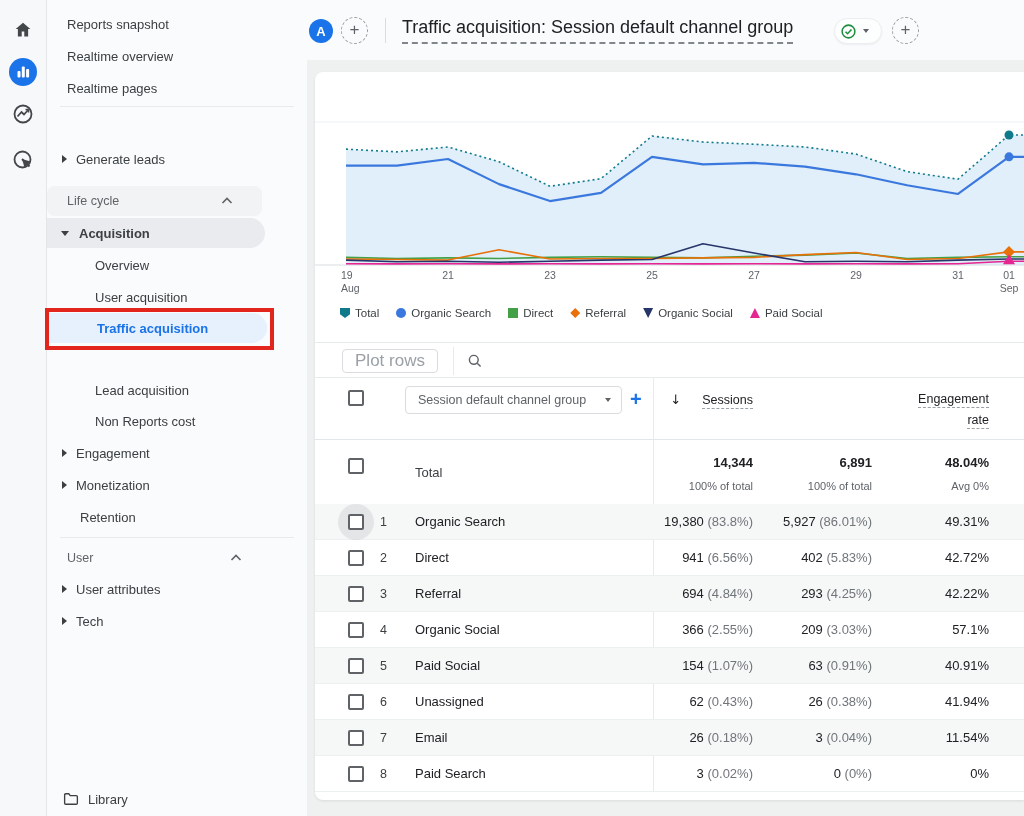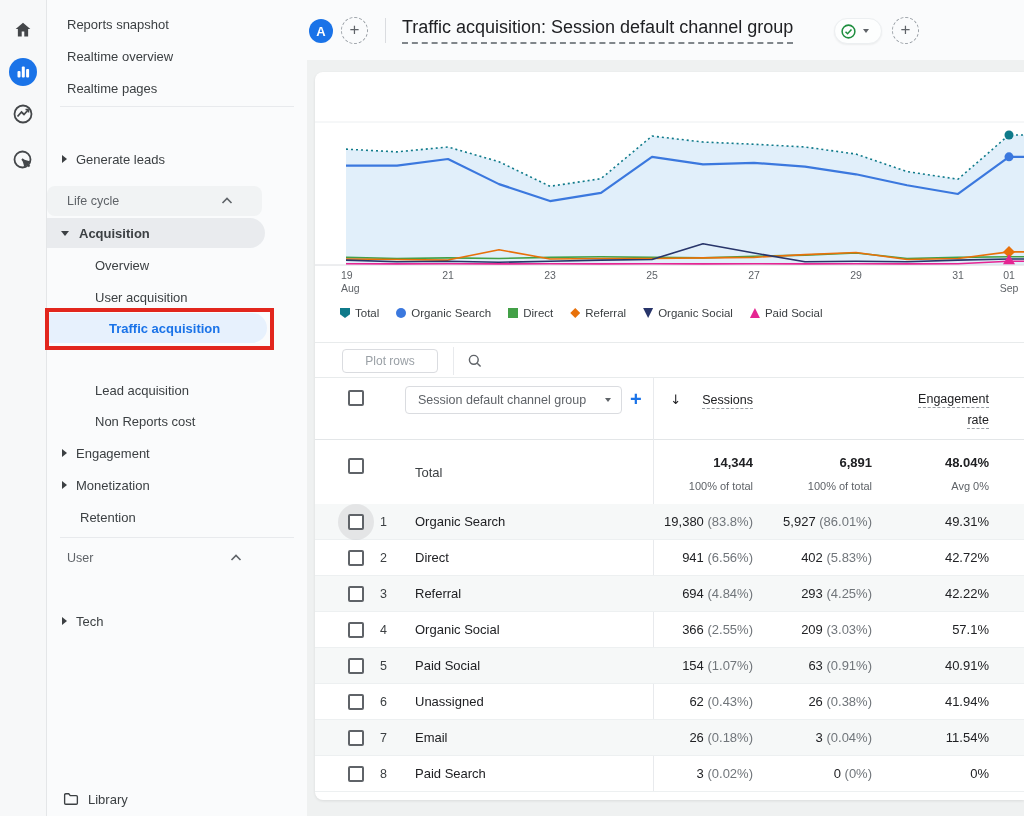--- a/index.html
+++ b/index.html
@@ -18,21 +18,21 @@
   .sb-pad1 .lbl { padding-left:20px; }
   .sb-arrowed .lbl { padding-left:4px; }
   .sb-child .lbl { padding-left:48px; }
   .sb-section { color:#5f6368; font-size:12.5px; }
   .sb-divider { position:absolute; left:13px; width:234px; height:1px; background:#e8eaed; }
   .tri-right { display:inline-block; width:0; height:0; border-top:4px solid transparent; border-bottom:4px solid transparent; border-left:5px solid #3c4043; margin-left:15px; }
   .tri-down { display:inline-block; width:0; height:0; border-left:4px solid transparent; border-right:4px solid transparent; border-top:5px solid #3c4043; margin-left:14px; }
   .chev-up { position:absolute; right:52px; top:8px; }
   .pill-gray1 { background:#f1f3f4; border-radius:8px; width:215px; }
   .pill-gray2 { background:#e9ebee; border-radius:0 16px 16px 0; width:218px; }
-  .sb-active-item { background:#e7f1fd; border-radius:0 16px 16px 0; width:218px; left:2px;padding-left:12px; }
+  .sb-active-item { background:#e7f1fd; border-radius:0 16px 16px 0; width:218px; left:2px; }
   .sb-active-item .lbl { color:#1a73e8; font-weight:bold; }
   .sb-library { position:absolute; left:0; top:784px; width:248px; height:30px; display:flex; align-items:center; font-size:13px; color:#3c4043; cursor:pointer; }
 
   
   .annotation-box { position:absolute; left:45px; top:308px; width:229px; height:42px; border:4px solid #e2261d; z-index:6; pointer-events:none; }
 
   
   .main-bg { position:absolute; left:307px; top:60px; width:717px; height:756px; background:#eff1f1; }
   .topbar { position:absolute; left:307px; top:0; width:717px; height:60px; background:#fafbfc; }
   .avatar { position:absolute; left:2px; top:19px; width:24px; height:24px; border-radius:50%; background:#1a73e8; color:#fff; font-size:13px; font-weight:bold; display:flex; align-items:center; justify-content:center; cursor:pointer; }
@@ -49,21 +49,21 @@
   .legend-item { display:flex; align-items:center; gap:5px; font-size:11.5px; color:#3c4043; }
   .mk { width:10px; height:10px; display:inline-block; }
   .mk-pentagon { clip-path:polygon(50% 100%,0 62%,0 0,100% 0,100% 62%); }
   .mk-circle { border-radius:50%; }
   .mk-diamond { clip-path:polygon(50% 0,100% 50%,50% 100%,0 50%); }
   .mk-triangle-down { clip-path:polygon(0 0,100% 0,50% 100%); }
   .mk-triangle-up { clip-path:polygon(50% 0,100% 100%,0 100%); }
 
   
   .toolbar { position:absolute; left:0; top:270px; width:709px; height:36px; border-top:1px solid #e8ebec; border-bottom:1px solid #e8ebec; }
-  .plot-rows-btn { position:absolute; left:27px; top:6px; width:96px; height:24px; border:1px solid #dadce0; border-radius:4px; background:#fff; color:#9aa0a6; font-size:12px; display:flex; align-items:center; justify-content:center; cursor:default; }
+  .plot-rows-btn { position:absolute; left:27px; top:6px; width:96px; height:24px; border:1px solid #dadce0; border-radius:4px; background:#fff; color:#9aa0a6; font-size:17px; display:flex; align-items:center; justify-content:center; cursor:default; }
   .tbar-divider { position:absolute; left:138px; top:4px; width:1px; height:28px; background:#e8eaed; }
   .search-box { position:absolute; left:152px; top:3px; width:540px; height:30px; display:flex; align-items:center; gap:10px; }
   .search-box input { border:none; outline:none; font-size:13px; color:#3c4043; width:440px; font-family:inherit; background:transparent; }
   .search-box input::placeholder { color:#5f6368; }
 
   
   .theader { position:absolute; left:0; top:306px; width:709px; height:62px; border-bottom:1px solid #e3e6e8; }
   .vdivider { position:absolute; left:338px; top:306px; width:1px; height:414px; background:#e8eaed; }
   .checkbox { width:16px; height:16px; border:2px solid #5f6368; border-radius:2px; background:#fff; cursor:pointer; }
   .cb-hover-ring { position:absolute; left:-10px; top:-10px; width:36px; height:36px; border-radius:50%; background:rgba(95,99,104,.12); }
@@ -177,20 +177,24 @@
       <span class="lbl" style="padding-left:33px">Retention</span>
     </div>
 
   <div class="sb-divider" style="top:537px"></div>
 
   <div class="sb-item sb-pad1 sb-section" style="top:543px">
     <span class="lbl">User</span>
     <span class="chev-up"><svg width="14" height="14" viewBox="0 0 14 14" fill="none" stroke="#5f6368" stroke-width="1.6">
           <polyline points="2.5,9 7,4.5 11.5,9"></polyline>
         </svg></span>
+  </div>
+  <div class="sb-item sb-arrowed" style="top:574px">
+    <span class="tri-right"></span>
+    <span class="lbl" style="padding-left:9px">User attributes</span>
   </div>
   <div class="sb-item sb-arrowed" style="top:606px">
     <span class="tri-right"></span>
     <span class="lbl" style="padding-left:9px">Tech</span>
   </div>
 
   <div class="sb-library">
     <span style="margin-left:15px;display:flex">
       <svg width="18" height="18" viewBox="0 0 24 24" fill="none" stroke="#3c4043" stroke-width="1.8">
           <path d="M3.5 6.5a1.5 1.5 0 011.5-1.5h4l2 2.5h8a1.5 1.5 0 011.5 1.5v8.5a1.5 1.5 0 01-1.5 1.5H5a1.5 1.5 0 01-1.5-1.5z"></path>

